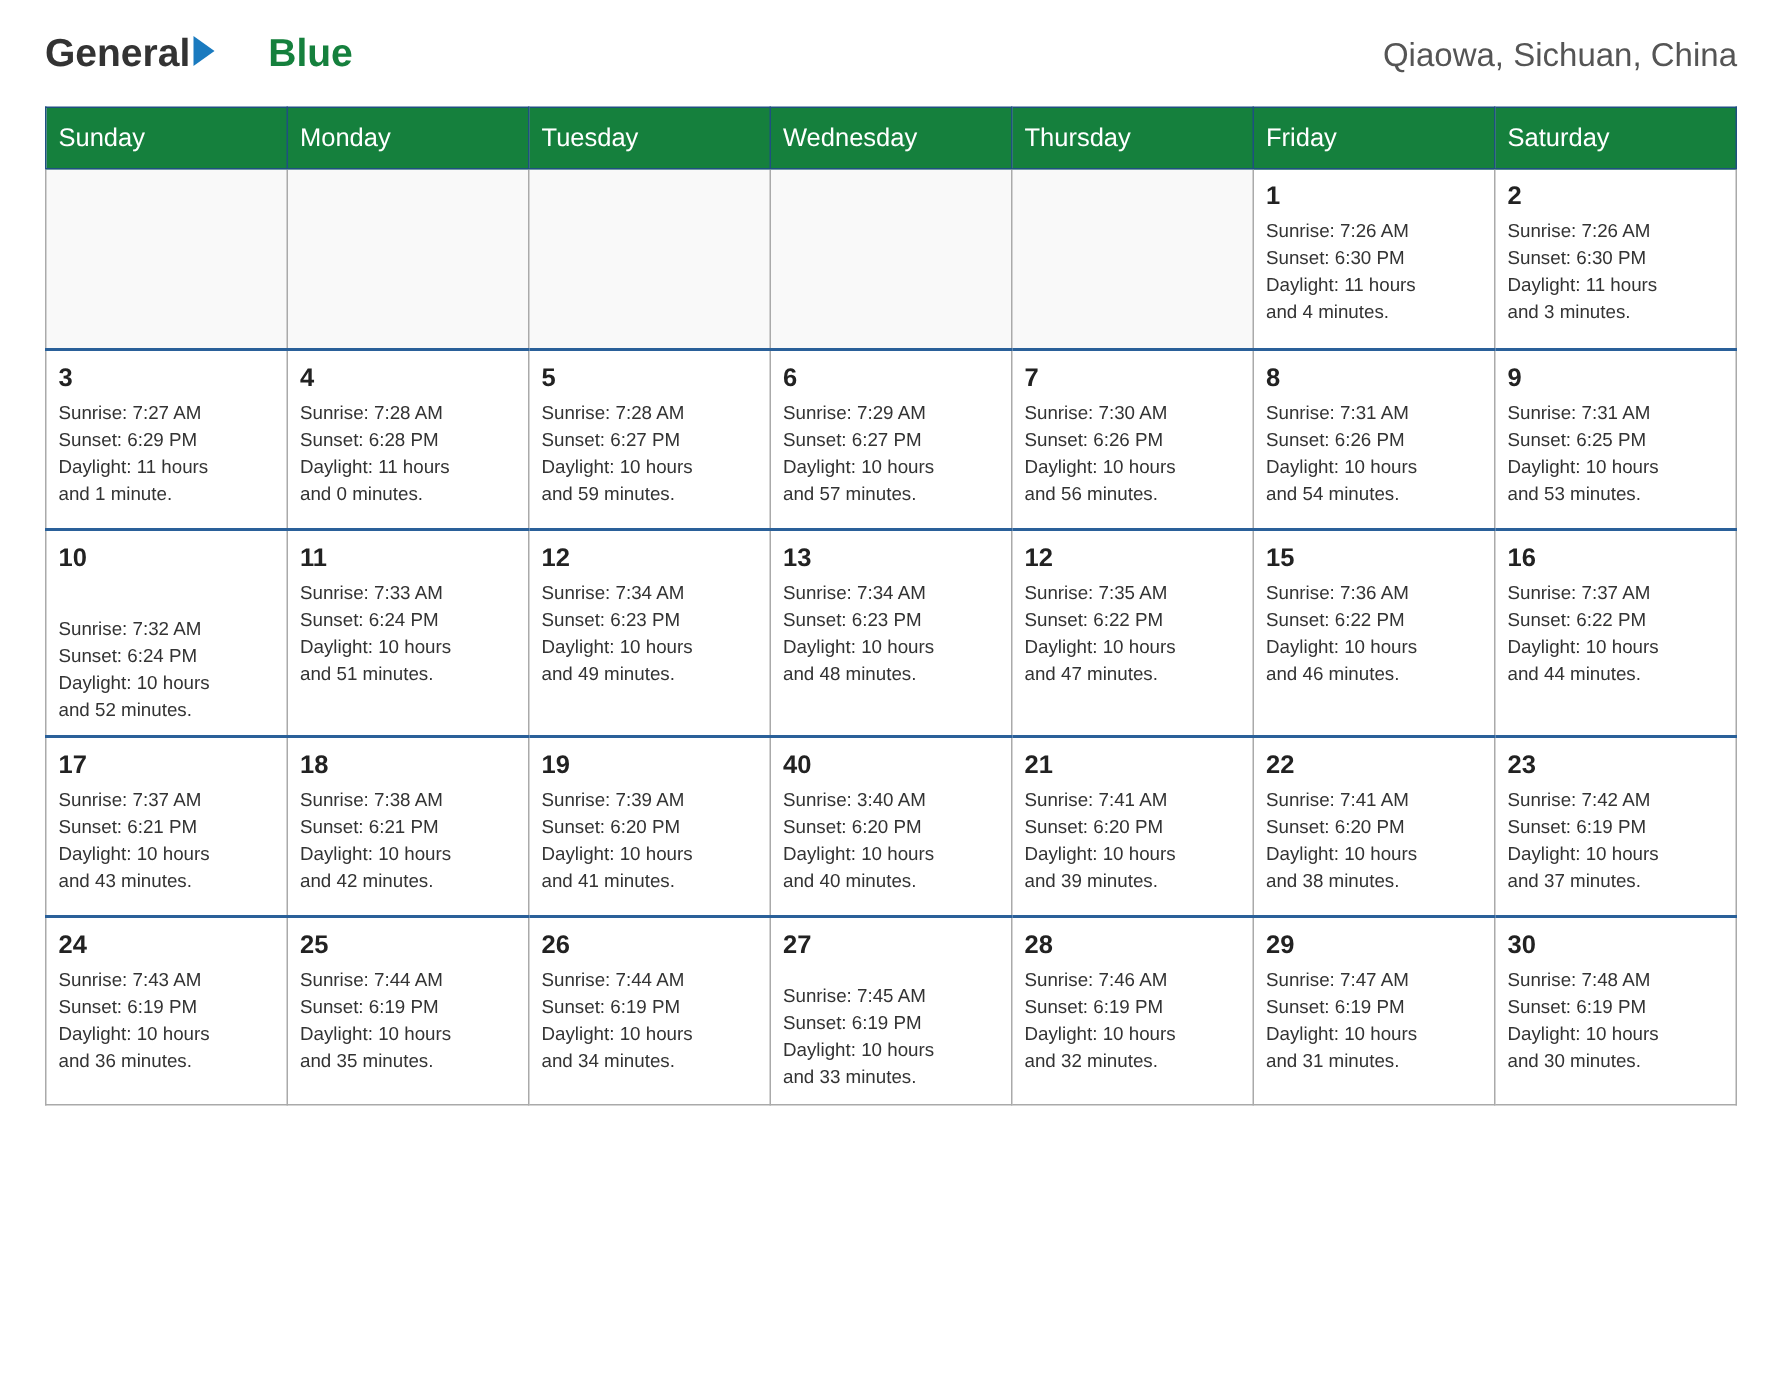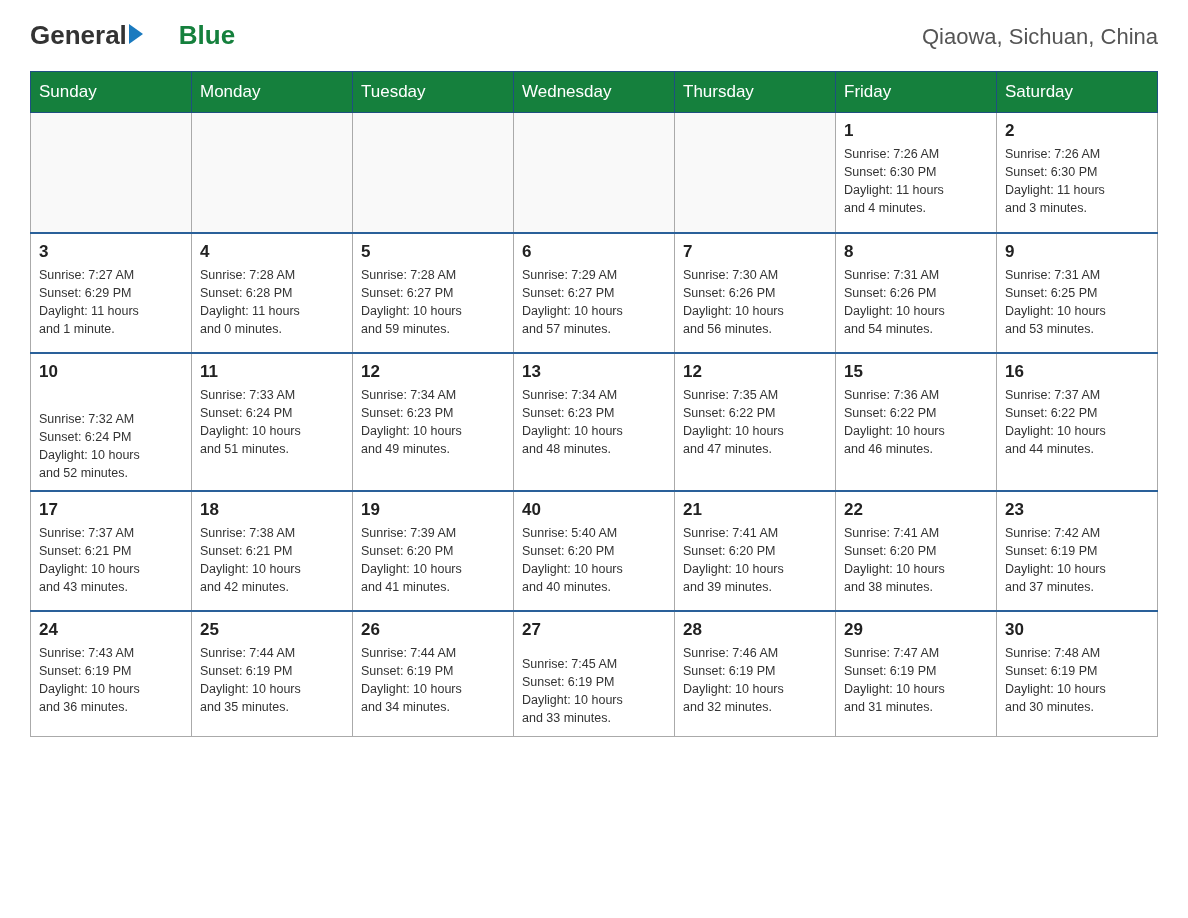--- a/index.html
+++ b/index.html
@@ -274,21 +274,21 @@
         </td>
         <td>
           <div class="day-number">19</div>
           <div class="day-info" style="white-space: pre-line;">Sunrise: 7:39 AM
 Sunset: 6:20 PM
 Daylight: 10 hours
 and 41 minutes.</div>
         </td>
         <td>
           <div class="day-number">40</div>
-          <div class="day-info" style="white-space: pre-line;">Sunrise: 5:40 AM
+          <div class="day-info" style="white-space: pre-line;">Sunrise: 3:40 AM
 Sunset: 6:20 PM
 Daylight: 10 hours
 and 40 minutes.</div>
         </td>
         <td>
           <div class="day-number">21</div>
           <div class="day-info" style="white-space: pre-line;">Sunrise: 7:41 AM
 Sunset: 6:20 PM
 Daylight: 10 hours
 and 39 minutes.</div>

